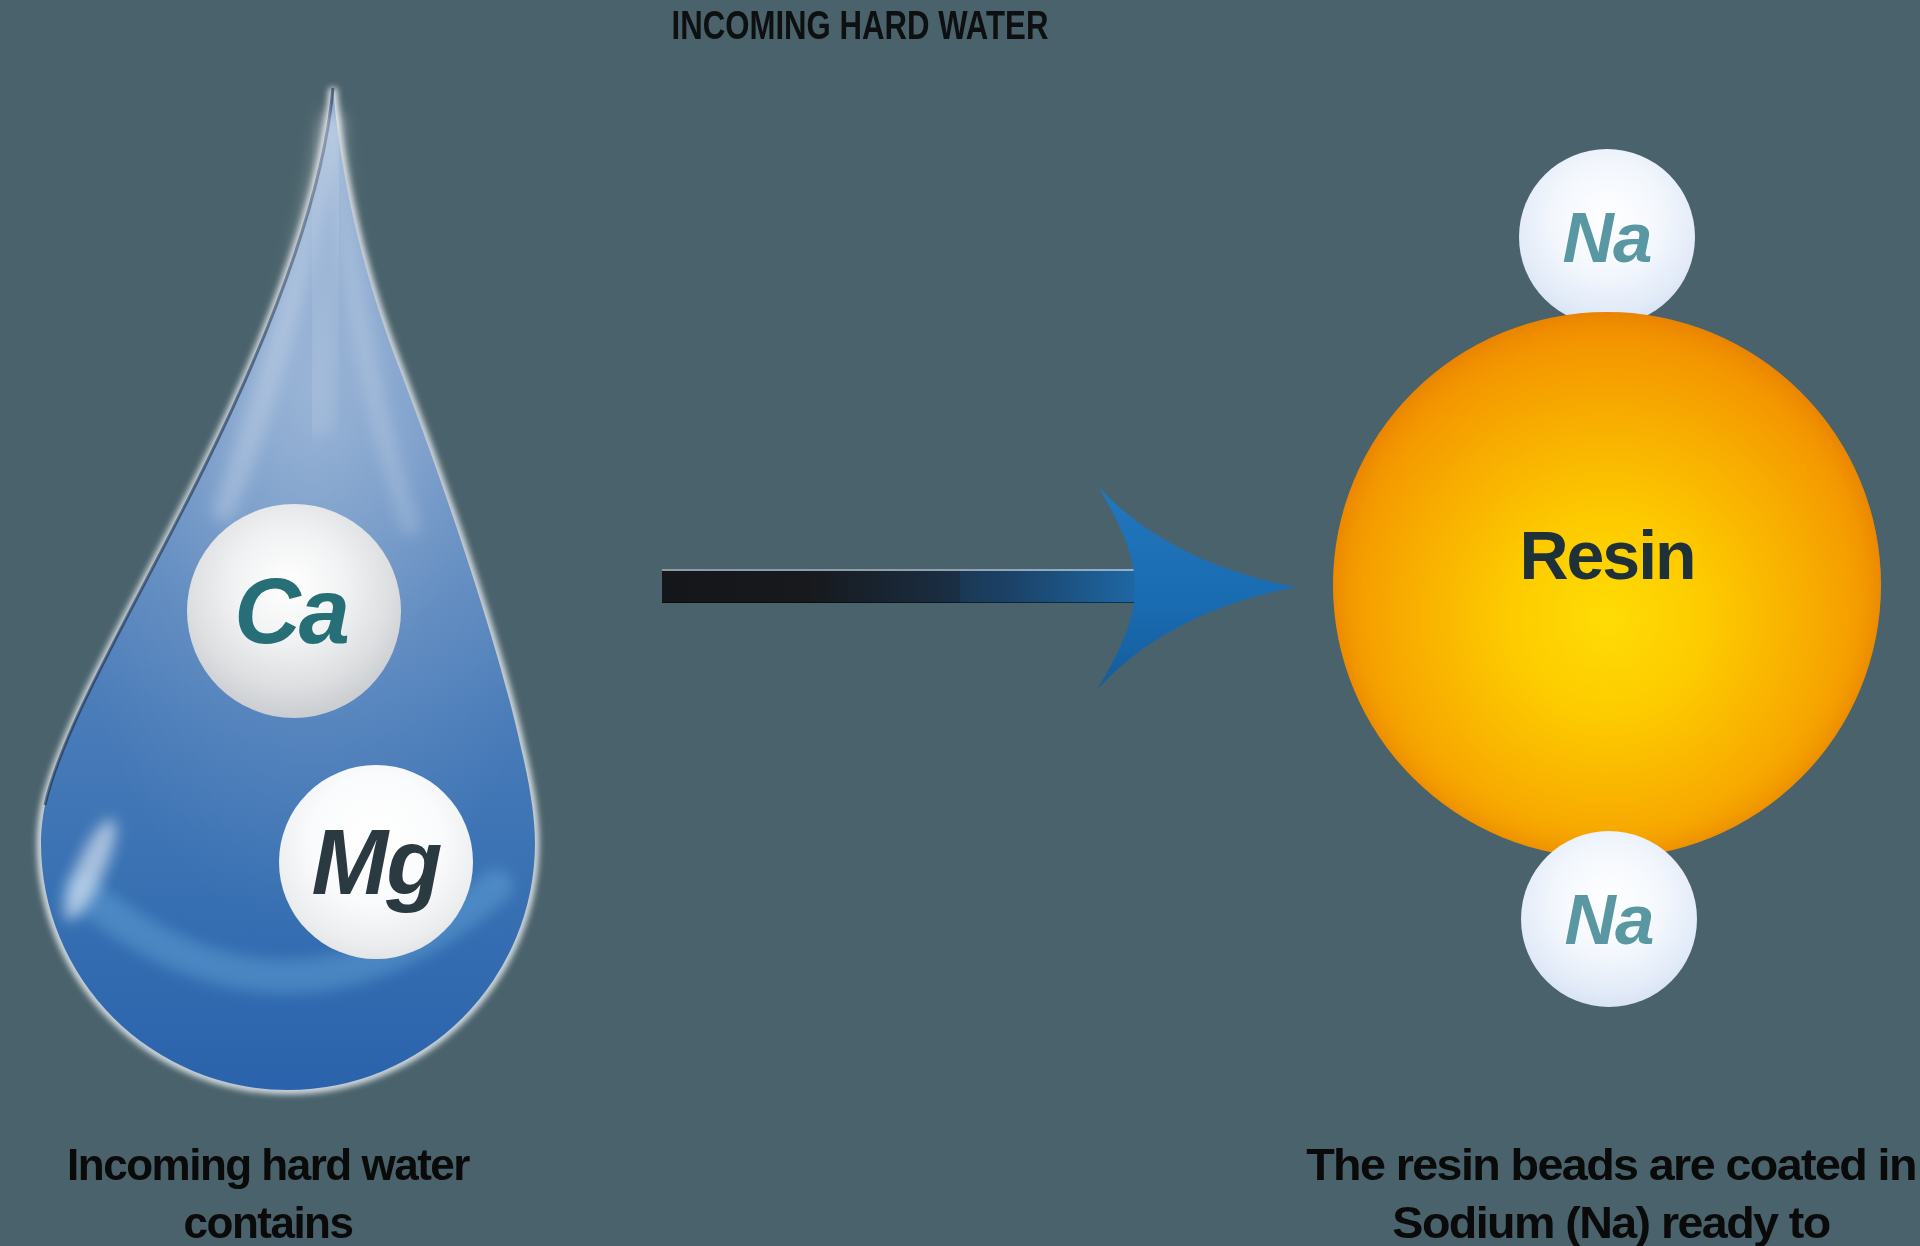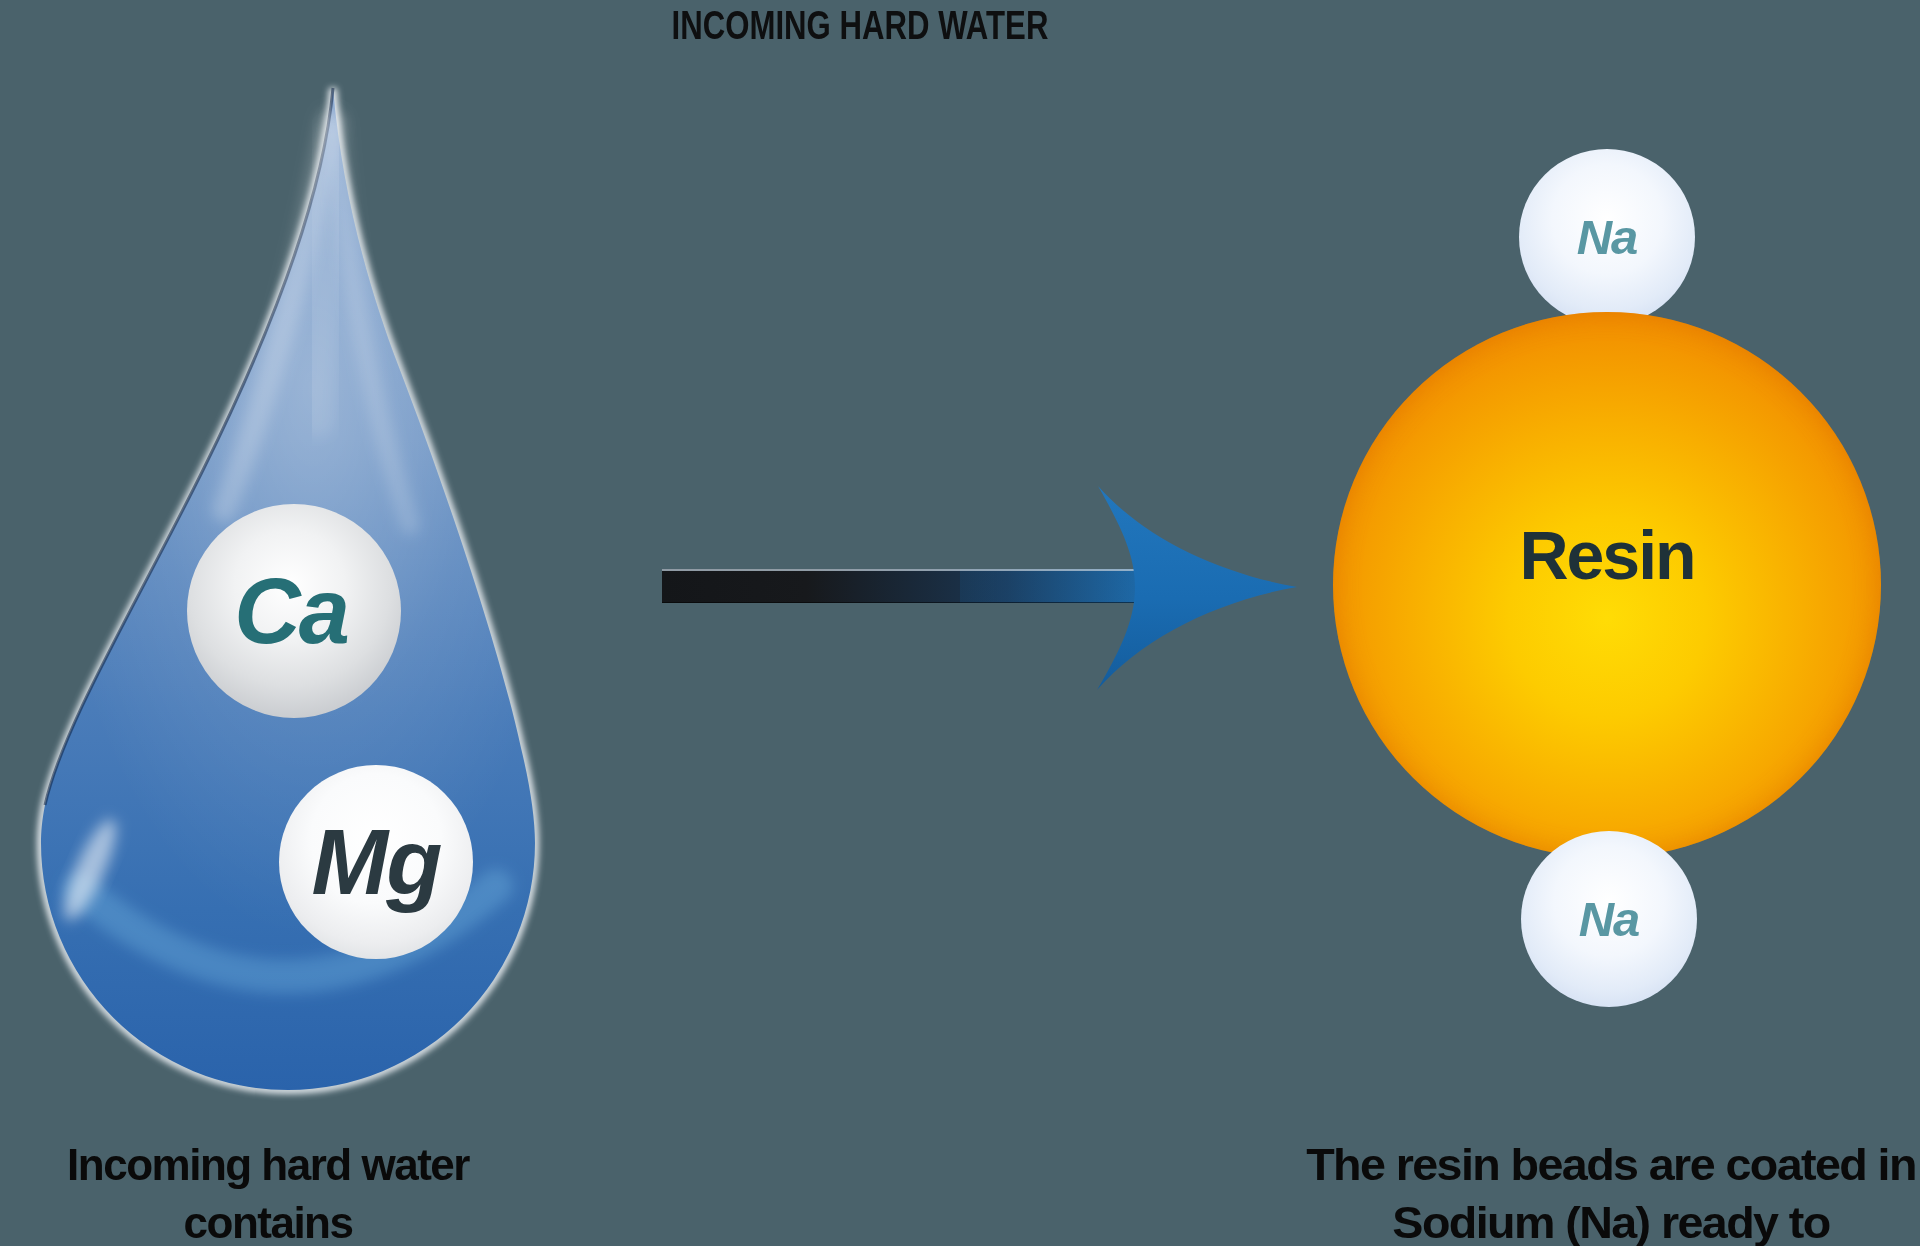--- a/index.html
+++ b/index.html
@@ -50,21 +50,21 @@
     z-index:2;
   }
   .arrowhead-svg{left:1085px;top:475px;z-index:2;}
   
   .na-ion{
     width:176px;height:176px;
     background:radial-gradient(circle at 50% 40%, #ffffff 0%, #f3f7fd 40%, #e2ebf8 66%, #cfdcf1 86%, #bfd0ea 100%);
   }
   .na-top{left:1519px;top:149px;z-index:4;}
   .na-bottom{left:1521px;top:831px;z-index:6;}
-  .na-ion .ion-text{font-size:49px;color:#5997a3;letter-spacing:-1px;}
+  .na-ion .ion-text{font-size:71px;color:#5997a3;letter-spacing:-1px;}
   .resin-bead{
     left:1333px;top:312px;width:548px;height:546px;
     background:radial-gradient(circle at 50% 56%, #ffdc05 0%, #fdcb00 24%, #f8ae00 48%, #f29000 72%, #ee8100 90%, #ea7c01 100%);
     box-shadow:inset 0 0 26px rgba(210,100,0,0.45);
     z-index:5;
   }
   .resin-text{
     font-weight:bold;font-size:68px;color:#1e3138;
     letter-spacing:-2px;
     transform:translateY(-30px);

